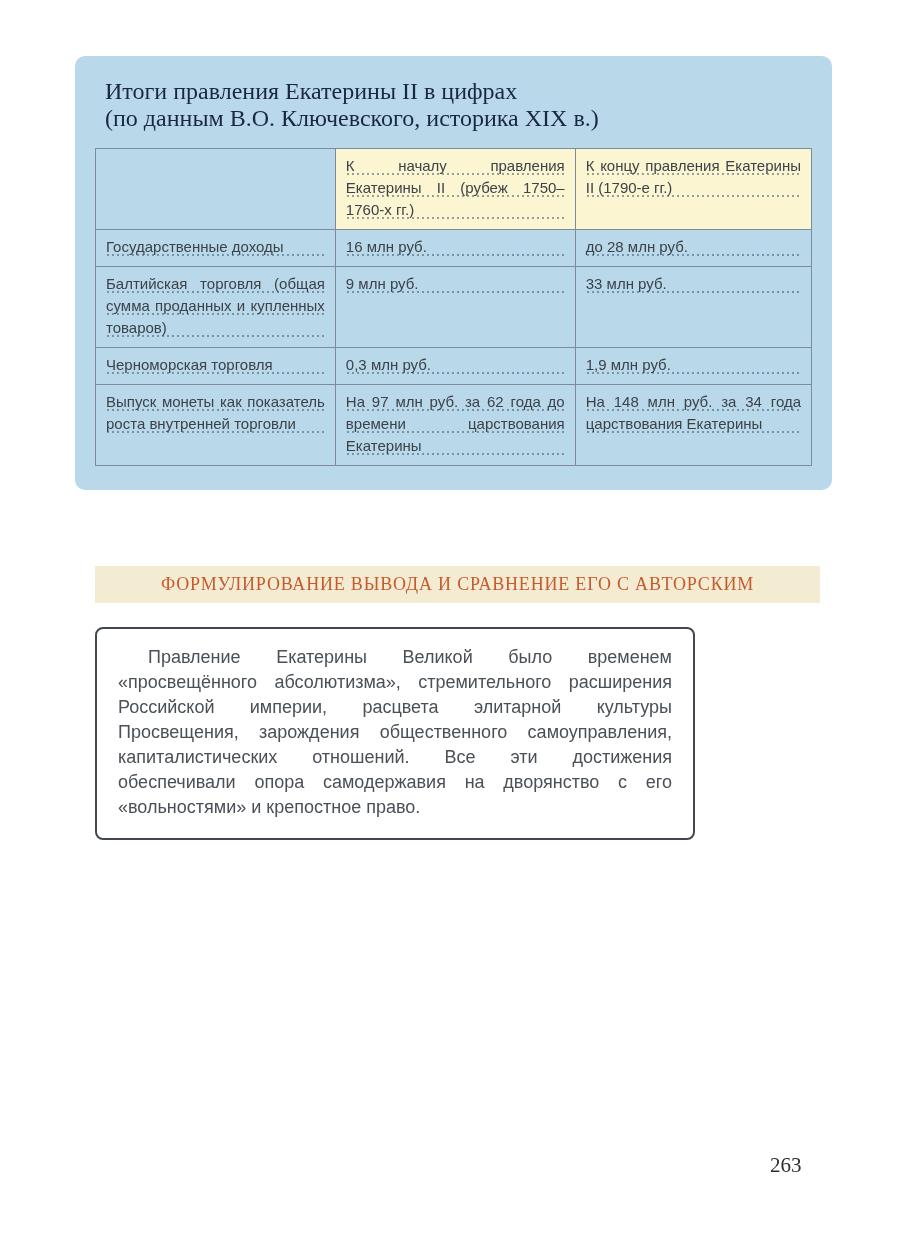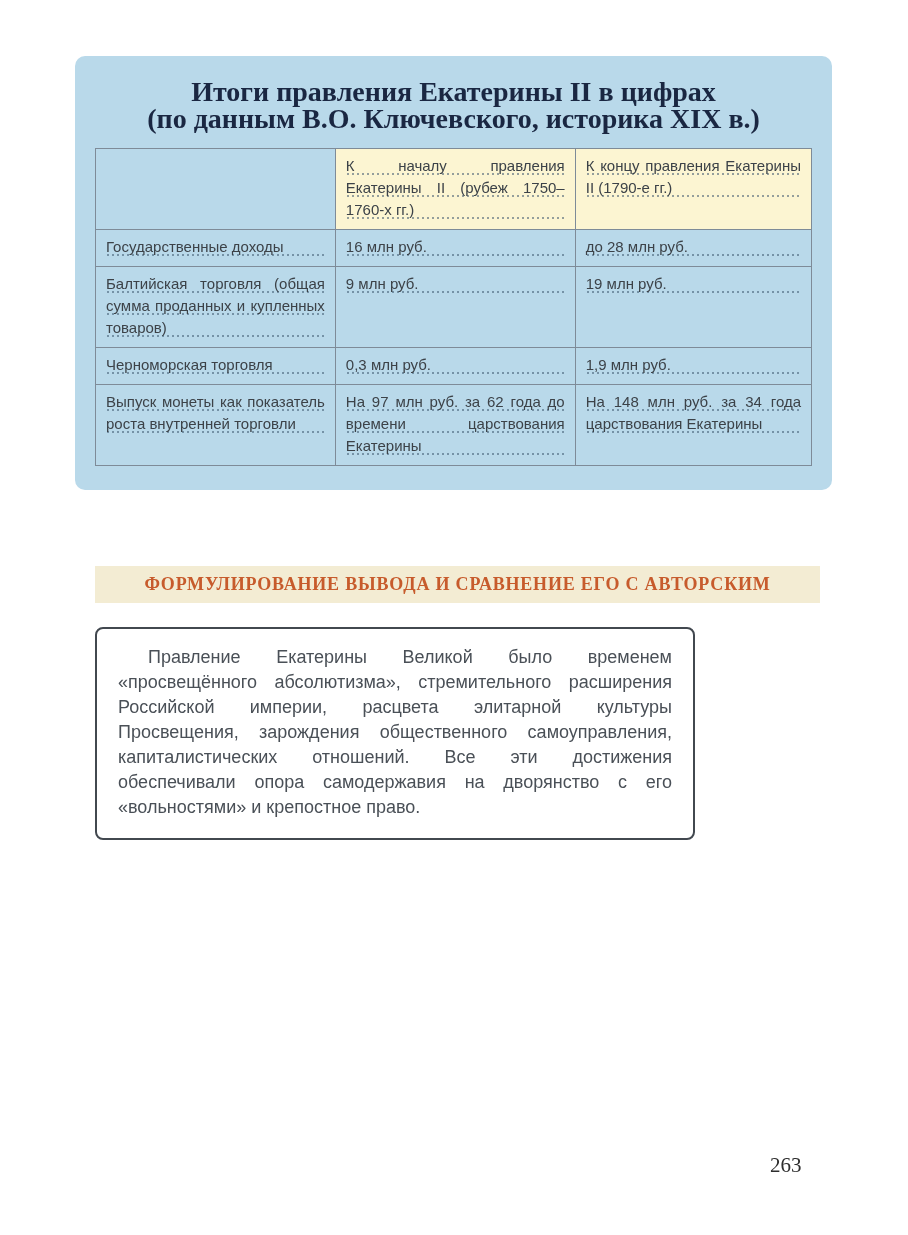--- a/index.html
+++ b/index.html
@@ -13,23 +13,23 @@
   
   .panel{
     position:absolute;left:75px;top:56px;width:757px;
     background:var(--panel-blue,#b9d9ea);
     border-radius:10px;
     padding:20px 20px 24px 20px;
     box-sizing:border-box;
   }
   .panel-title{
     font-family:"Liberation Serif","DejaVu Serif",serif;
-    font-size:28px;font-weight:bold;
+    font-size:24px;font-weight:normal;
     color:var(--title-navy,#1a2742);
-    text-align:center;line-height:27px;
+    text-align:left;line-height:27px;
     margin:2px 10px 16px 10px;
   }
 
   
   .stats-table{
     width:100%;border-collapse:collapse;table-layout:fixed;
     background:transparent;
     padding-left:34px;
   }
   .stats-table th,.stats-table td{
@@ -50,21 +50,21 @@
 
   
   .section-heading{
     position:absolute;left:95px;top:566px;width:725px;
     background:var(--heading-bar-bg,#f3ecd3);
     padding:8px 6px;box-sizing:border-box;
     text-align:center;
   }
   .section-heading .heading-text{
     font-family:"Liberation Serif","DejaVu Serif",serif;
-    font-weight:bold;font-size:18px;letter-spacing:.8px;
+    font-weight:normal;font-size:18px;letter-spacing:.8px;
     color:var(--heading-bar-text,#c75b2c);
     white-space:nowrap;
   }
 
   
   .conclusion-box{
     position:absolute;left:95px;top:627px;width:600px;
     border:2px solid var(--conclusion-border,#42484f);
     border-radius:8px;background:#ffffff;
     padding:16px 21px 18px 21px;box-sizing:border-box;
@@ -124,21 +124,21 @@
             </td>
           </tr>
           <tr>
             <th>
               <span class="cell-text">Балтийская торговля (общая сумма проданных и купленных товаров)</span>
             </th>
             <td>
               <span class="cell-text">9 млн руб.</span>
             </td>
             <td>
-              <span class="cell-text">19 млн руб.</span>
+              <span class="cell-text">33 млн руб.</span>
             </td>
           </tr>
           <tr>
             <th>
               <span class="cell-text">Черноморская торговля</span>
             </th>
             <td>
               <span class="cell-text">0,3 млн руб.</span>
             </td>
             <td>

